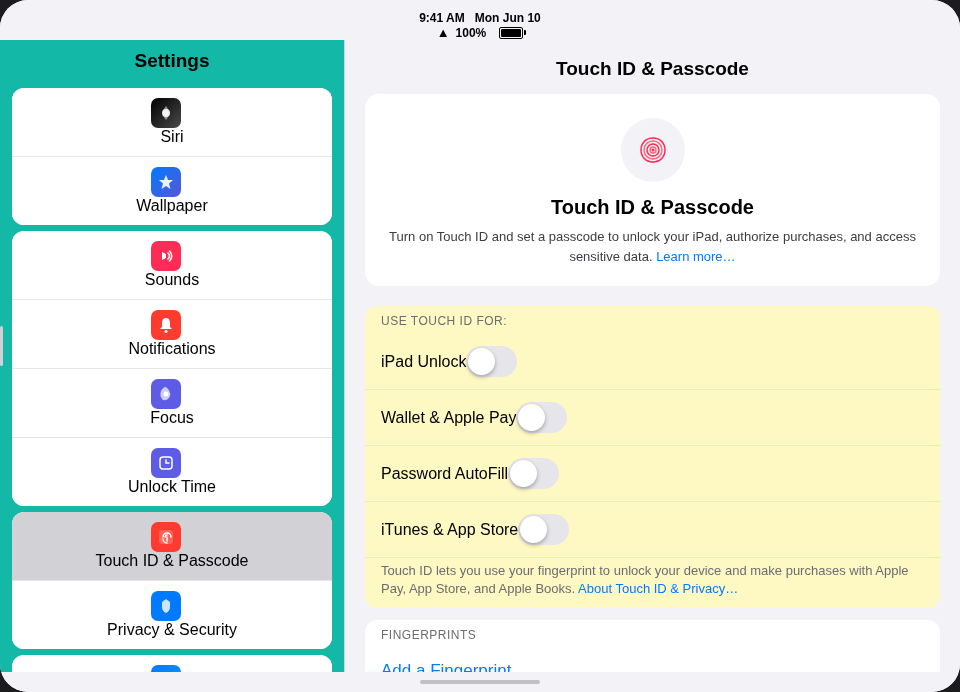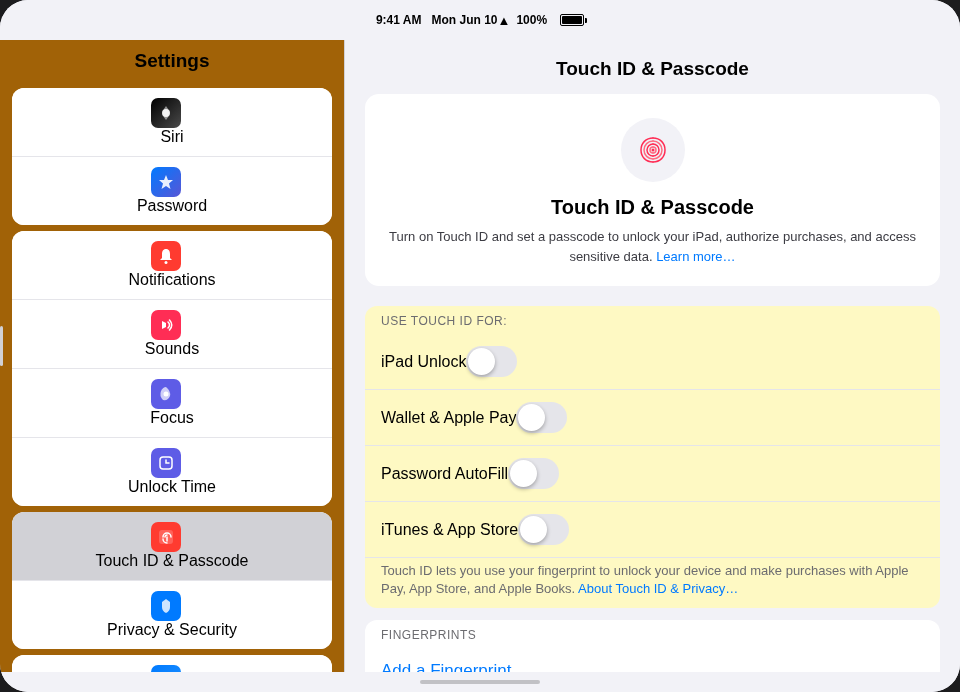--- a/index.html
+++ b/index.html
@@ -23,23 +23,24 @@
       display: flex;
       flex-direction: column;
     }
 
     
     .status-bar {
       height: 40px;
       background: #f2f2f7;
       display: flex;
       align-items: center;
-      justify-content: center;
+      justify-content: flex-end;
       padding: 0 20px;
       flex-shrink: 0;
+      flex-direction: column;
     }
     .status-left {
       font-size: 12px;
       font-weight: 600;
       color: #000;
     }
     .status-right {
       display: flex;
       align-items: center;
       gap: 6px;
@@ -83,21 +84,21 @@
     
     .main-content {
       display: flex;
       flex: 1;
       overflow: hidden;
     }
 
     
     .sidebar {
       width: 345px;
-      background: #a16207;
+      background: #14b8a6;
       border-right: 1px solid #d1d1d6;
       overflow-y: auto;
       flex-shrink: 0;
     }
     .sidebar-title {
       font-size: 19px;
       font-weight: 600;
       color: #000;
       padding: 10px 20px 10px 20px;
       text-align: center;
@@ -358,43 +359,43 @@
             </svg>
           </div>
           <span class="item-label">Siri</span>
         </div>
         <div class="sidebar-item">
           <div class="item-icon icon-wallpaper">
             <svg width="18" height="18" viewBox="0 0 18 18" fill="none">
               <path d="M9 2 L11 7 L16 7 L12 10.5 L13.5 16 L9 13 L4.5 16 L6 10.5 L2 7 L7 7Z" fill="white" opacity="0.9"></path>
             </svg>
           </div>
-          <span class="item-label">Password</span>
+          <span class="item-label">Wallpaper</span>
         </div>
       </div>
 
       <div class="sidebar-section">
-        <div class="sidebar-item">
-          <div class="item-icon icon-notifications">
-            <svg width="18" height="18" viewBox="0 0 18 18" fill="none">
-              <path d="M9 2 C6 2 5 4.5 5 7 L5 11 L3 13 L15 13 L13 11 L13 7 C13 4.5 12 2 9 2Z" fill="white"></path>
-              <circle cx="9" cy="15.5" r="1.5" fill="white"></circle>
-            </svg>
-          </div>
-          <span class="item-label">Notifications</span>
-        </div>
         <div class="sidebar-item">
           <div class="item-icon icon-sounds">
             <svg width="18" height="18" viewBox="0 0 18 18" fill="none">
               <polygon points="5,5 5,13 9,11 9,7" fill="white"></polygon>
               <path d="M11 6 Q14 9 11 12" stroke="white" stroke-width="1.5" fill="none" stroke-linecap="round"></path>
               <path d="M12.5 4 Q17 9 12.5 14" stroke="white" stroke-width="1.5" fill="none" stroke-linecap="round"></path>
             </svg>
           </div>
           <span class="item-label">Sounds</span>
+        </div>
+        <div class="sidebar-item">
+          <div class="item-icon icon-notifications">
+            <svg width="18" height="18" viewBox="0 0 18 18" fill="none">
+              <path d="M9 2 C6 2 5 4.5 5 7 L5 11 L3 13 L15 13 L13 11 L13 7 C13 4.5 12 2 9 2Z" fill="white"></path>
+              <circle cx="9" cy="15.5" r="1.5" fill="white"></circle>
+            </svg>
+          </div>
+          <span class="item-label">Notifications</span>
         </div>
         <div class="sidebar-item">
           <div class="item-icon icon-focus">
             <svg width="18" height="18" viewBox="0 0 18 18" fill="none">
               <path d="M9 2 Q14 6 13 11 Q11 16 6 15 Q2 11 4 6 Q6 2 9 2Z" fill="white" opacity="0.7"></path>
               <circle cx="9" cy="9" r="2.5" fill="white"></circle>
             </svg>
           </div>
           <span class="item-label">Focus</span>
         </div>

